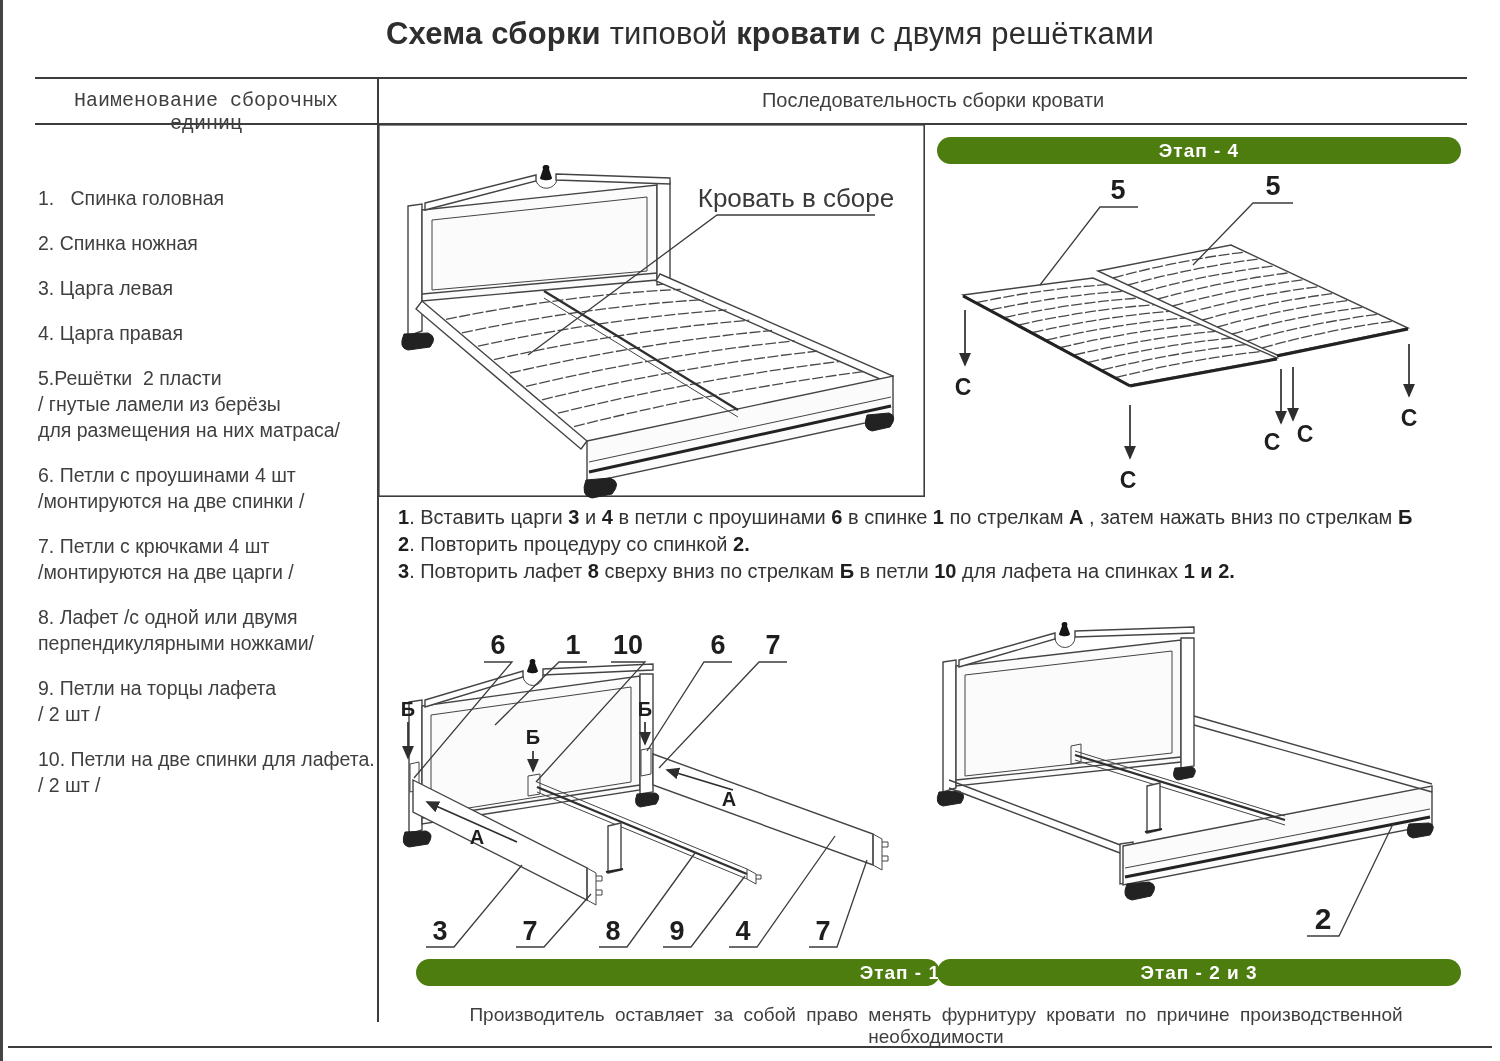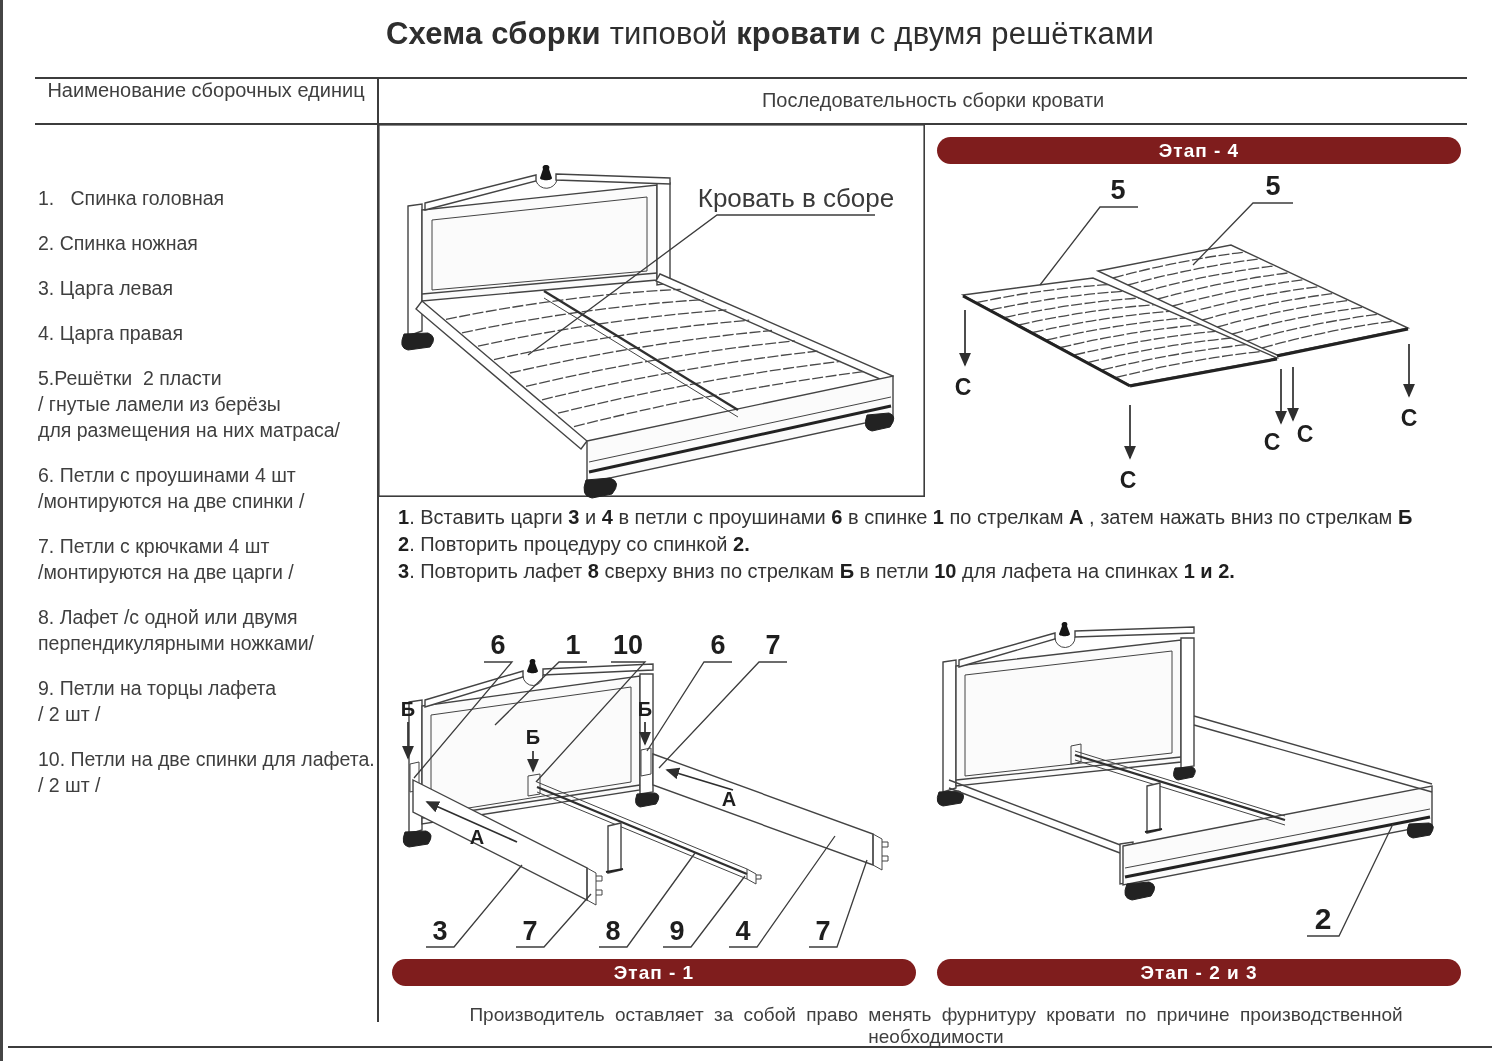--- a/index.html
+++ b/index.html
@@ -8,21 +8,21 @@
   .hline{position:absolute;background:#3c3c3c;height:2px;}
   .vline{position:absolute;background:#3c3c3c;width:2px;}
   .edge-left{position:absolute;left:0;top:0;width:3px;height:1061px;background:#454545;}
   .title{position:absolute;top:16px;left:0;width:100%;text-align:center;
          font-size:31px;color:#2e2e2e;letter-spacing:.2px;padding-left:20px;}
   .title b{font-weight:700;}
   .col-header{position:absolute;font-size:20px;color:#3f3f3f;text-align:center;}
   .parts-list{position:absolute;left:38px;top:185px;width:338px;font-size:19.5px;
               line-height:26px;color:#3f3f3f;}
   .part-item{white-space:pre-wrap;margin-bottom:19px;}
-  .pill{position:absolute;height:27px;background:#7f1d1d;border-radius:15px;
+  .pill{position:absolute;height:27px;background:#4d7c0f;border-radius:15px;
         color:#fff;font-size:19px;font-weight:700;letter-spacing:1px;
         display:flex;align-items:center;justify-content:center;}
   .instructions{position:absolute;left:398px;top:504px;width:1078px;
                 font-size:20px;line-height:27px;color:#343434;}
   .instr-line b{font-weight:700;color:#1f1f1f;}
   .footer-note{position:absolute;left:400px;top:1004px;width:1072px;text-align:center;
                font-size:19px;color:#3f3f3f;word-spacing:5px;}
   svg{position:absolute;overflow:visible;}
   svg text{font-family:"Liberation Sans",sans-serif;}
   .num{font-size:27px;font-weight:700;fill:#1e1e1e;}
@@ -44,21 +44,21 @@
 
 <div class="edge-left"></div>
 
 <div class="title"><b>Схема сборки</b><span> типовой </span><b>кровати</b><span> с двумя решётками</span></div>
 
 <div class="hline" style="top:77px;left:35px;width:1432px;"></div>
 <div class="hline" style="top:123px;left:35px;width:1432px;"></div>
 <div class="vline" style="top:77px;left:377px;height:945px;"></div>
 <div class="hline" style="top:1046px;left:8px;width:1484px;"></div>
 
-<div class="col-header" style="left:35px;top:79px;width:342px;">Наименование  сборочных единиц</div>
+<div class="col-header" style="left:35px;top:89px;width:342px;font-family:Liberation Mono, monospace;">Наименование  сборочных единиц</div>
 <div class="col-header" style="left:389px;top:89px;width:1088px;">Последовательность сборки кровати</div>
 
 <div class="parts-list" id="parts-list">
     <div class="part-item">1.   Спинка головная</div>
     <div class="part-item">2. Спинка ножная</div>
     <div class="part-item">3. Царга левая</div>
     <div class="part-item">4. Царга правая</div>
     <div class="part-item">5.Решётки  2 пласти
 / гнутые ламели из берёзы
 для размещения на них матраса/</div>
@@ -70,21 +70,21 @@
 перпендикулярными ножками/</div>
     <div class="part-item">9. Петли на торцы лафета
 / 2 шт /</div>
     <div class="part-item">10. Петли на две спинки для лафета.
 / 2 шт /</div>
   </div>
 
 <div class="pill" style="left:937px;top:137px;width:524px;">
   <span>Этап -  4</span>
   </div>
-<div class="pill" style="left:392px;top:959px;width:524px;">
+<div class="pill" style="left:416px;top:959px;width:524px;justify-content:flex-end;">
   <span>Этап - 1</span>
   </div>
 <div class="pill" style="left:937px;top:959px;width:524px;">
   <span>Этап -  2 и 3</span>
   </div>
 
 <div class="instructions" id="instructions">
     <div class="instr-line"><b>1</b><span>. Вставить царги </span><b>3</b><span> и </span><b>4</b><span> в петли с проушинами </span><b>6</b><span> в спинке </span><b>1</b><span> по стрелкам </span><b>А</b><span> , затем нажать вниз по стрелкам </span><b>Б</b></div>
     <div class="instr-line"><b>2</b><span>. Повторить процедуру со спинкой </span><b>2.</b></div>
     <div class="instr-line"><b>3</b><span>. Повторить лафет </span><b>8</b><span> сверху вниз по стрелкам </span><b>Б</b><span> в петли </span><b>10</b><span> для лафета на спинках </span><b>1 и 2.</b></div>

